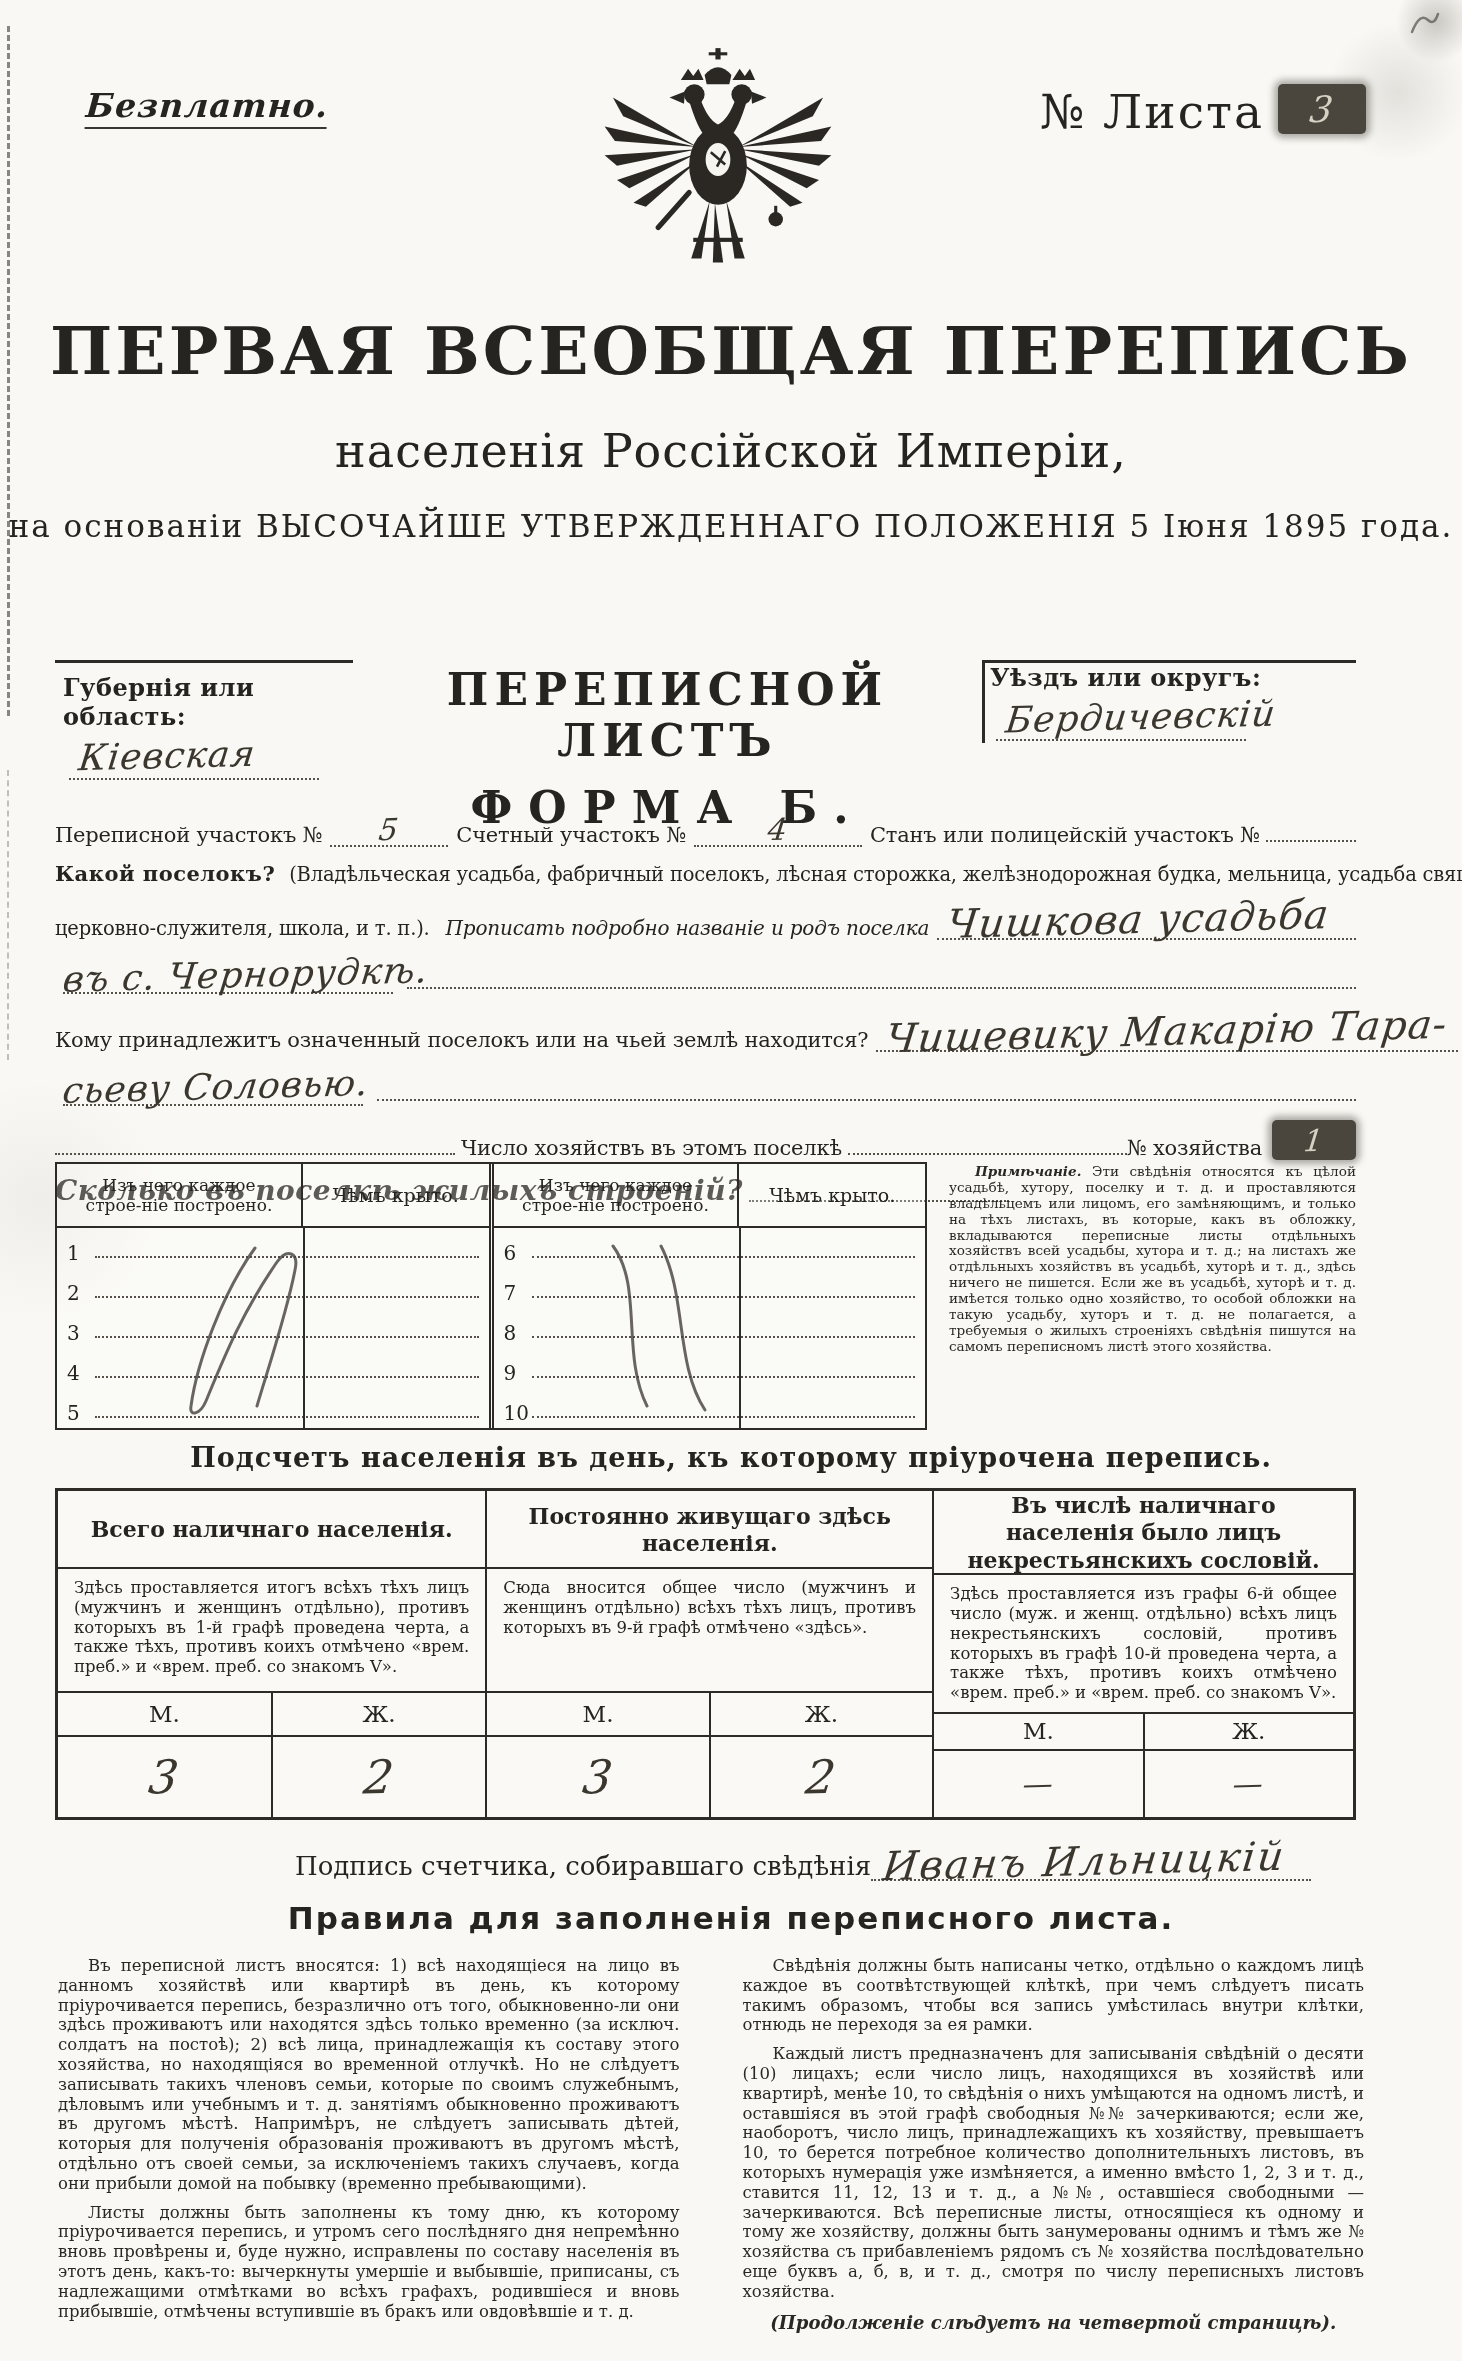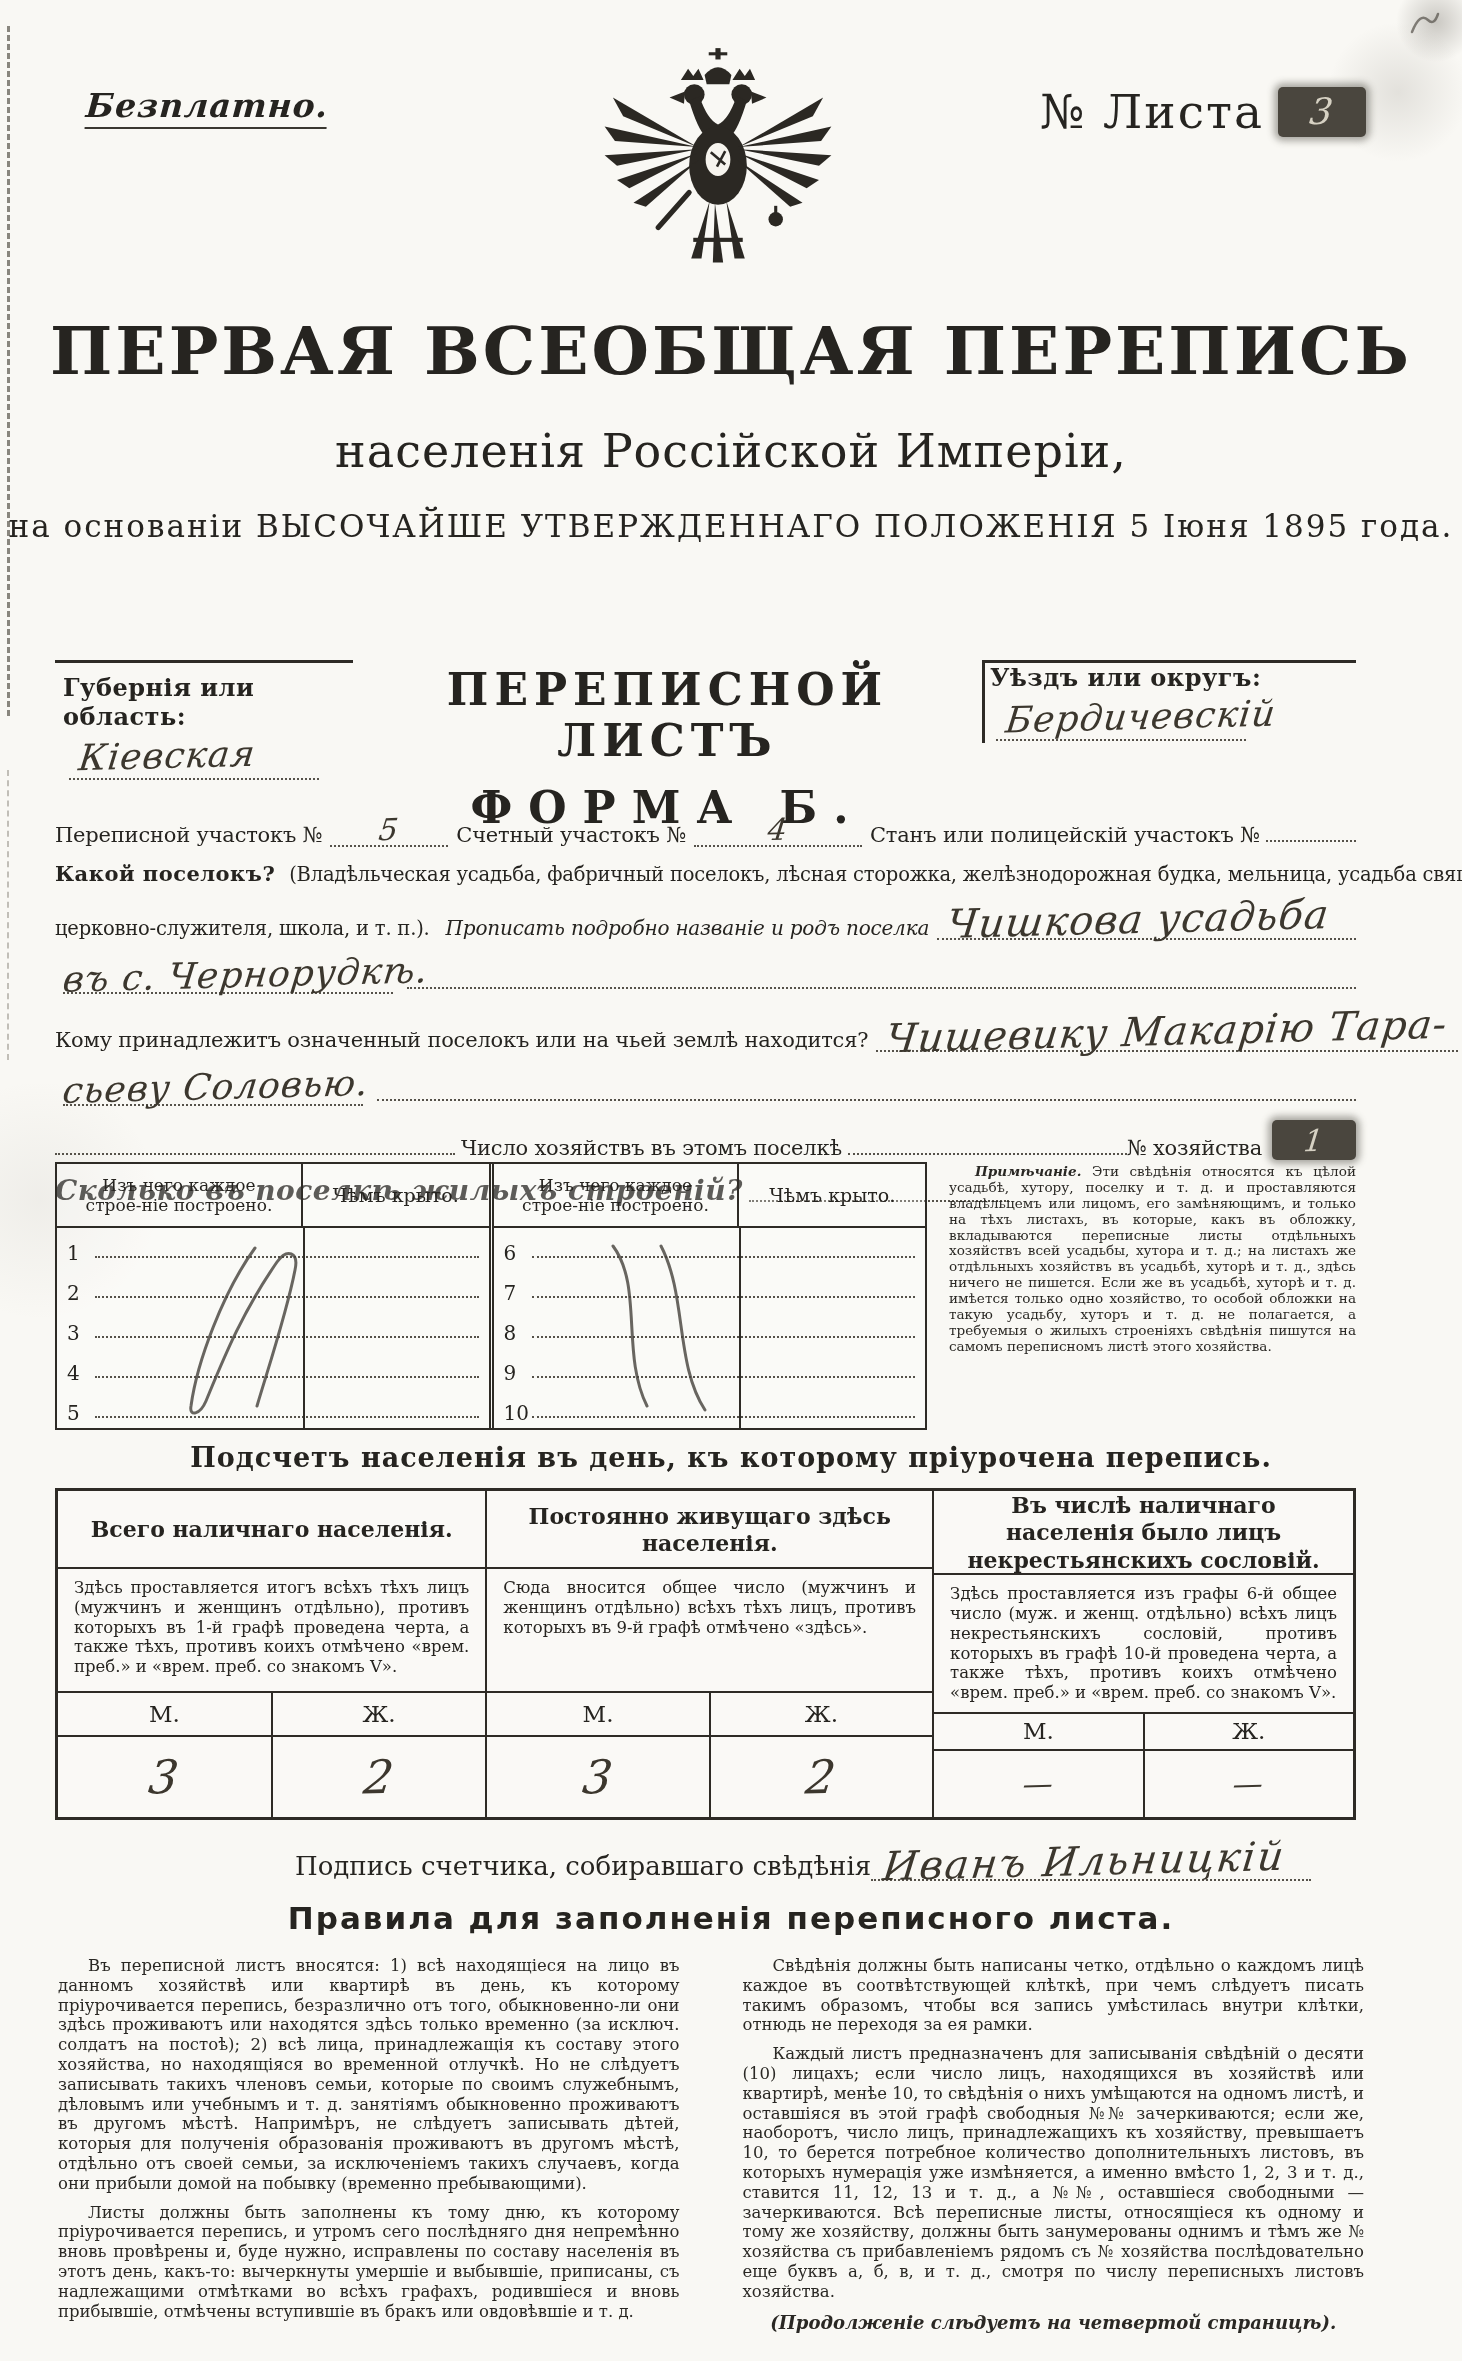--- a/index.html
+++ b/index.html
@@ -24,21 +24,21 @@
   
   .free-label {
     position:absolute; left:86px; top:86px;
     font-size:33px; font-style:italic; font-weight:bold; letter-spacing:1px;
     border-bottom:2px solid #3a3731; padding-bottom:2px;
     transform:skewX(-4deg);
   }
   .eagle { position:absolute; left:592px; top:44px; width:252px; height:268px; }
   .sheet-no {
     position:absolute; right:96px; top:84px;
-    display:flex; align-items:center; gap:14px;
+    display:flex; align-items:flex-start; gap:14px;
     font-size:47px; letter-spacing:2px;
   }
   .smudge {
     display:inline-flex; align-items:center; justify-content:center;
     background:#4a463e; border-radius:5px;
     box-shadow:0 0 7px 4px rgba(74,70,62,.45);
   }
   .smudge-lg { width:88px; height:50px; }
   .smudge-sm { width:84px; height:40px; }
   .smudge .hw { color:#d6d1c3; }

